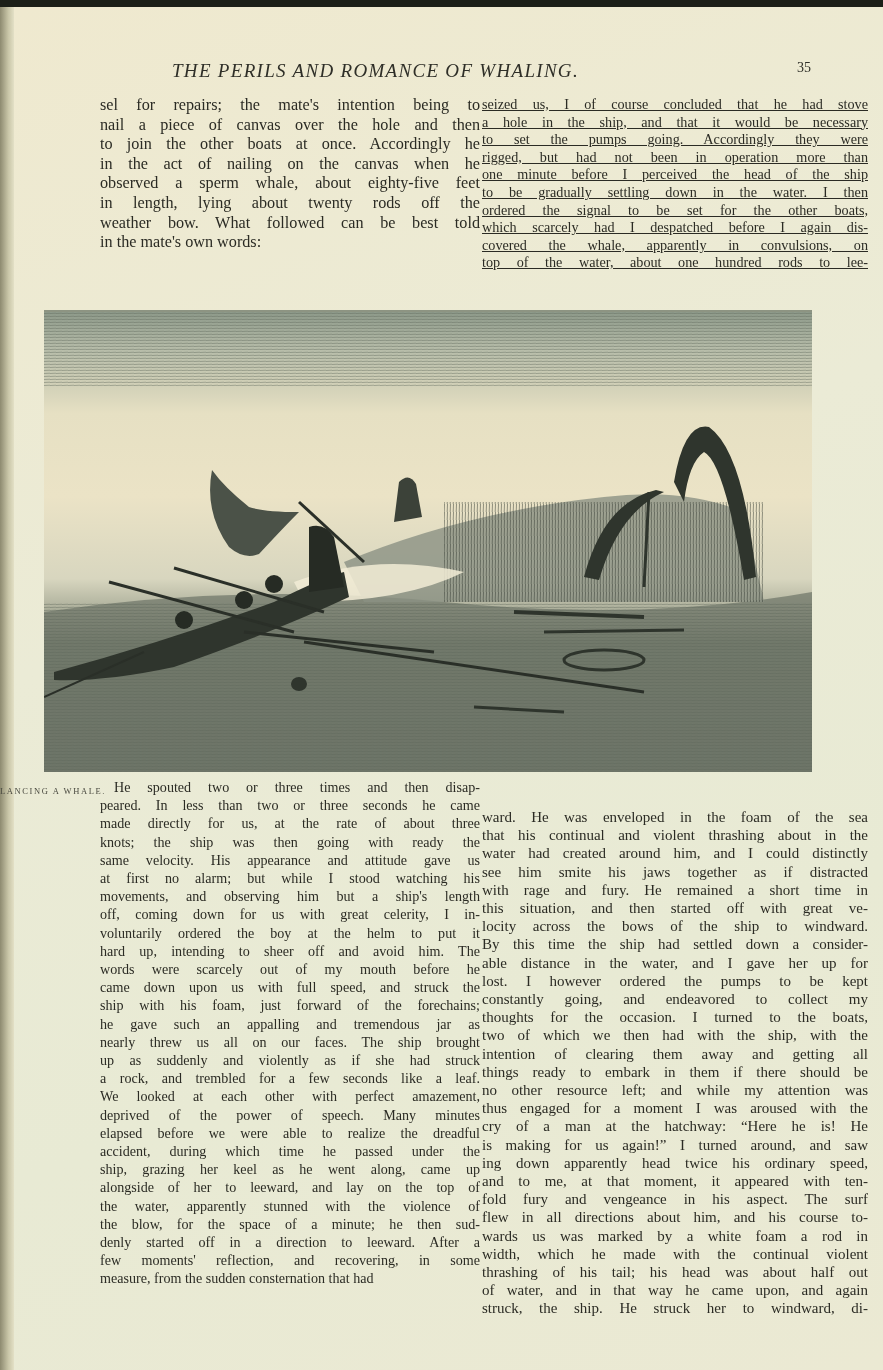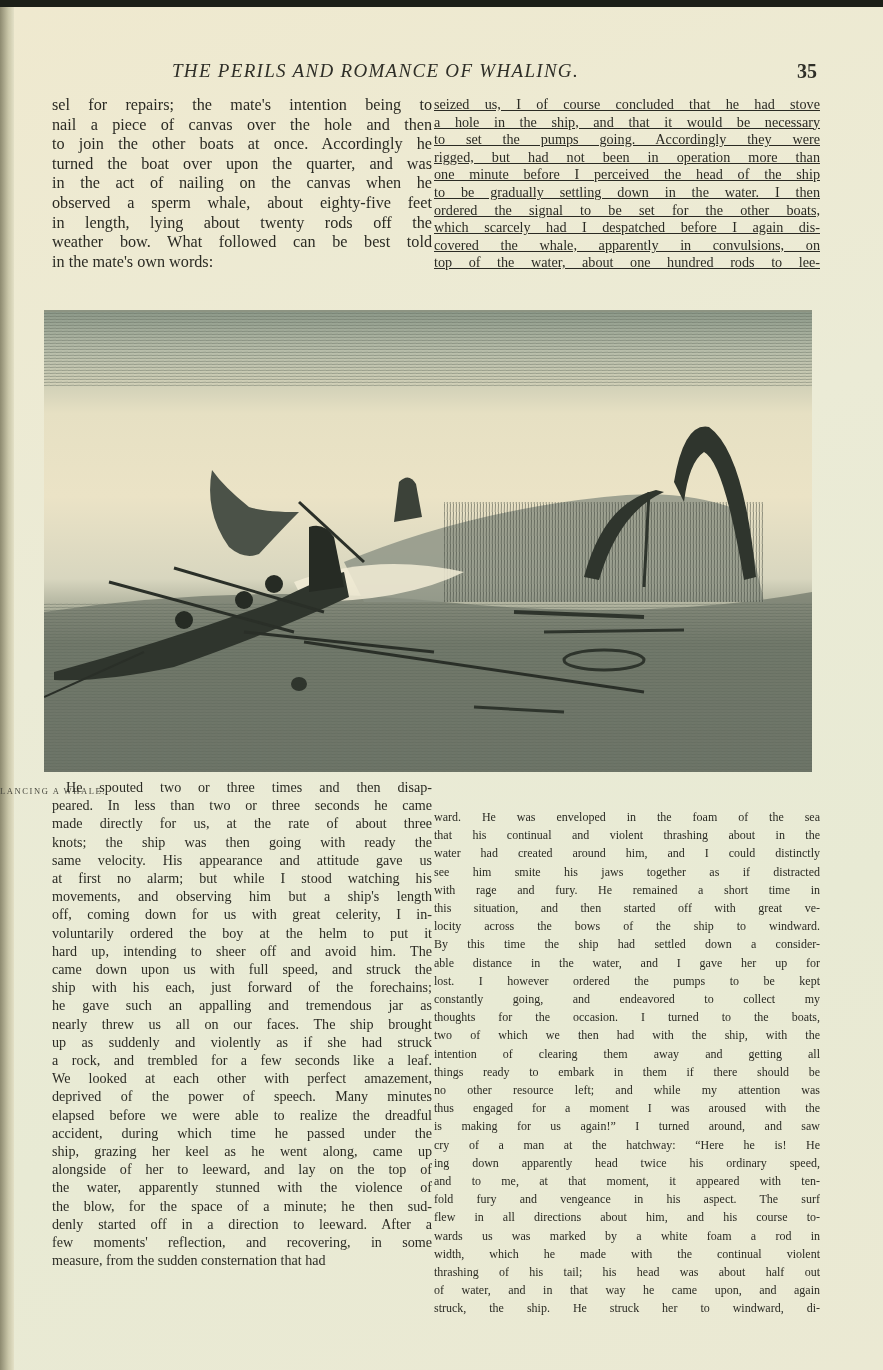--- a/index.html
+++ b/index.html
@@ -11,28 +11,28 @@
     position: relative;
   }
   .topbar { position: absolute; left: 0; top: 0; width: 883px; height: 7px; background: #1c1f18; }
   .spine { position: absolute; left: 0; top: 7px; width: 14px; height: 1363px;
     background: linear-gradient(to right, #8d8a70, #c9c6a8 60%, #e3e0c6); }
   .page { position: absolute; left: 14px; top: 7px; right: 0; bottom: 0;
     background: linear-gradient(160deg, #efe9cf 0%, #ebebd6 40%, #e8ead4 70%, #ebe9d3 100%); }
   .running-head { position: absolute; top: 56px; left: 0; width: 772px; height: 30px; }
   .running-title { position: absolute; left: 172px; top: 4px; font-style: italic;
     font-size: 19px; letter-spacing: 1.3px; color: #2f2f28; }
-  .page-number { position: absolute; left: 797px; top: 4px; font-size: 20px; font-weight: bold; color: #2f2f28; }
+  .page-number { position: absolute; left: 797px; top: 4px; font-size: 14px; font-weight: normal; color: #2f2f28; }
 
-  .col { position: absolute; text-align: justify; text-align-last: justify; }
+  .col { position: absolute; text-align: justify; text-align-last: justify; margin-left: 48px; }
   .col .line { display: block; white-space: nowrap; text-align: justify; text-align-last: justify; }
   .top-left { left: 52px; top: 96px; width: 380px; font-size: 16.2px; line-height: 19.6px; }
   .top-right { left: 434px; top: 96px; width: 386px; font-size: 14.2px; line-height: 17.6px; text-decoration: underline; }
   .bot-left { left: 52px; top: 778px; width: 380px; font-size: 14.1px; line-height: 18.2px; }
-  .bot-right { left: 434px; top: 808px; width: 386px; font-size: 12px; line-height: 18.2px; }
+  .bot-right { left: 434px; top: 808px; width: 386px; font-size: 15px; line-height: 18.2px; }
   .col .line:last-child { text-align-last: left; }
   .col.fulllast .line:last-child { text-align-last: justify; }
 
   .illustration { position: absolute; left: 44px; top: 310px; width: 768px; height: 460px;
     border-top: 2px solid #8d9482; overflow: hidden;
     background: linear-gradient(to bottom, #8e9a8a 0%, #b6bca9 8%, #e6e0c3 22%, #ebe3c6 40%, #d8d6bf 58%, #7c8473 72%, #6f776a 100%); }
   .illustration svg { position: absolute; left: 0; top: 0; }
   .caption { position: absolute; left: 0; top: 786px; width: 883px; text-align: left;
     font-size: 8.5px; letter-spacing: 1.6px; color: #4a4a40; }
 </style>
@@ -45,21 +45,20 @@
 
 <div class="running-head">
   <span class="running-title">THE PERILS AND ROMANCE OF WHALING.</span>
   <span class="page-number">35</span>
 </div>
 
 <div class="col top-left">
   <span class="line">sel for repairs; the mate's intention being to</span>
   <span class="line">nail a piece of canvas over the hole and then</span>
   <span class="line">to join the other boats at once. Accordingly he</span>
-  <span class="line">turned the boat over upon the quarter, and was</span>
   <span class="line">in the act of nailing on the canvas when he</span>
   <span class="line">observed a sperm whale, about eighty-five feet</span>
   <span class="line">in length, lying about twenty rods off the</span>
   <span class="line">weather bow. What followed can be best told</span>
   <span class="line">in the mate's own words:</span>
 </div>
 
 <div class="col top-right fulllast">
   <span class="line">seized us, I of course concluded that he had stove</span>
   <span class="line">a hole in the ship, and that it would be necessary</span>
@@ -128,22 +127,23 @@
   <span class="line" style="padding-left:14px;">He spouted two or three times and then disap-</span>
   <span class="line">peared. In less than two or three seconds he came</span>
   <span class="line">made directly for us, at the rate of about three</span>
   <span class="line">knots; the ship was then going with ready the</span>
   <span class="line">same velocity. His appearance and attitude gave us</span>
   <span class="line">at first no alarm; but while I stood watching his</span>
   <span class="line">movements, and observing him but a ship's length</span>
   <span class="line">off, coming down for us with great celerity, I in-</span>
   <span class="line">voluntarily ordered the boy at the helm to put it</span>
   <span class="line">hard up, intending to sheer off and avoid him. The</span>
+  <span class="line">words were scarcely out of my mouth before he</span>
   <span class="line">came down upon us with full speed, and struck the</span>
-  <span class="line">ship with his each, just forward of the forechains;</span>
+  <span class="line">ship with his foam, just forward of the forechains;</span>
   <span class="line">he gave such an appalling and tremendous jar as</span>
   <span class="line">nearly threw us all on our faces. The ship brought</span>
   <span class="line">up as suddenly and violently as if she had struck</span>
   <span class="line">a rock, and trembled for a few seconds like a leaf.</span>
   <span class="line">We looked at each other with perfect amazement,</span>
   <span class="line">deprived of the power of speech. Many minutes</span>
   <span class="line">elapsed before we were able to realize the dreadful</span>
   <span class="line">accident, during which time he passed under the</span>
   <span class="line">ship, grazing her keel as he went along, came up</span>
   <span class="line">alongside of her to leeward, and lay on the top of</span>
@@ -165,22 +165,22 @@
   <span class="line">By this time the ship had settled down a consider-</span>
   <span class="line">able distance in the water, and I gave her up for</span>
   <span class="line">lost. I however ordered the pumps to be kept</span>
   <span class="line">constantly going, and endeavored to collect my</span>
   <span class="line">thoughts for the occasion. I turned to the boats,</span>
   <span class="line">two of which we then had with the ship, with the</span>
   <span class="line">intention of clearing them away and getting all</span>
   <span class="line">things ready to embark in them if there should be</span>
   <span class="line">no other resource left; and while my attention was</span>
   <span class="line">thus engaged for a moment I was aroused with the</span>
+  <span class="line">cry of a man at the hatchway: “Here he is! He</span>
   <span class="line">is making for us again!” I turned around, and saw</span>
-  <span class="line">cry of a man at the hatchway: “Here he is! He</span>
   <span class="line">ing down apparently head twice his ordinary speed,</span>
   <span class="line">and to me, at that moment, it appeared with ten-</span>
   <span class="line">fold fury and vengeance in his aspect. The surf</span>
   <span class="line">flew in all directions about him, and his course to-</span>
   <span class="line">wards us was marked by a white foam a rod in</span>
   <span class="line">width, which he made with the continual violent</span>
   <span class="line">thrashing of his tail; his head was about half out</span>
   <span class="line">of water, and in that way he came upon, and again</span>
   <span class="line">struck, the ship. He struck her to windward, di-</span>
 </div>

